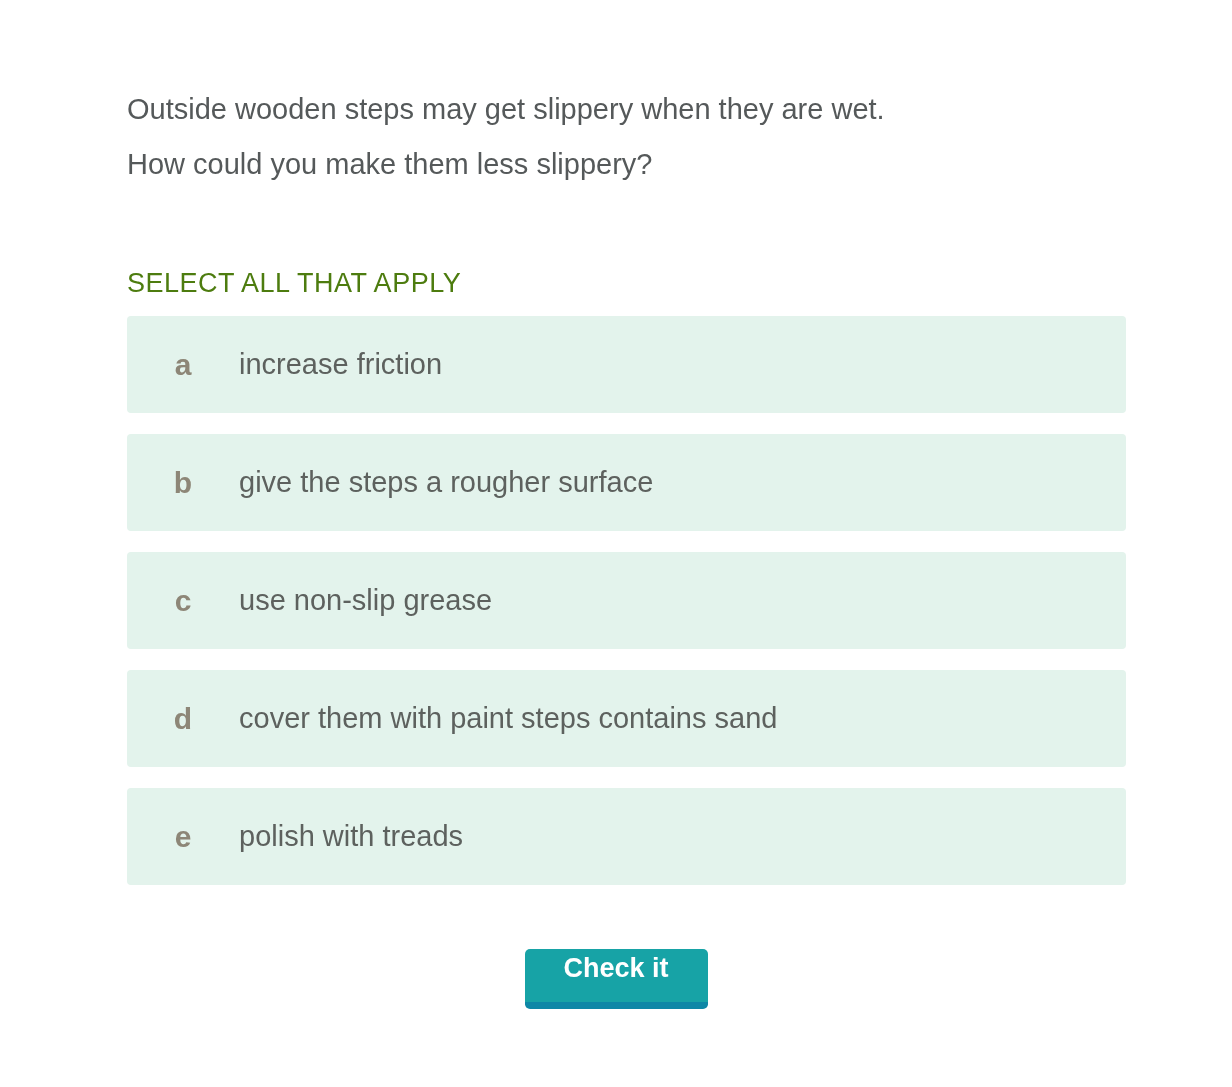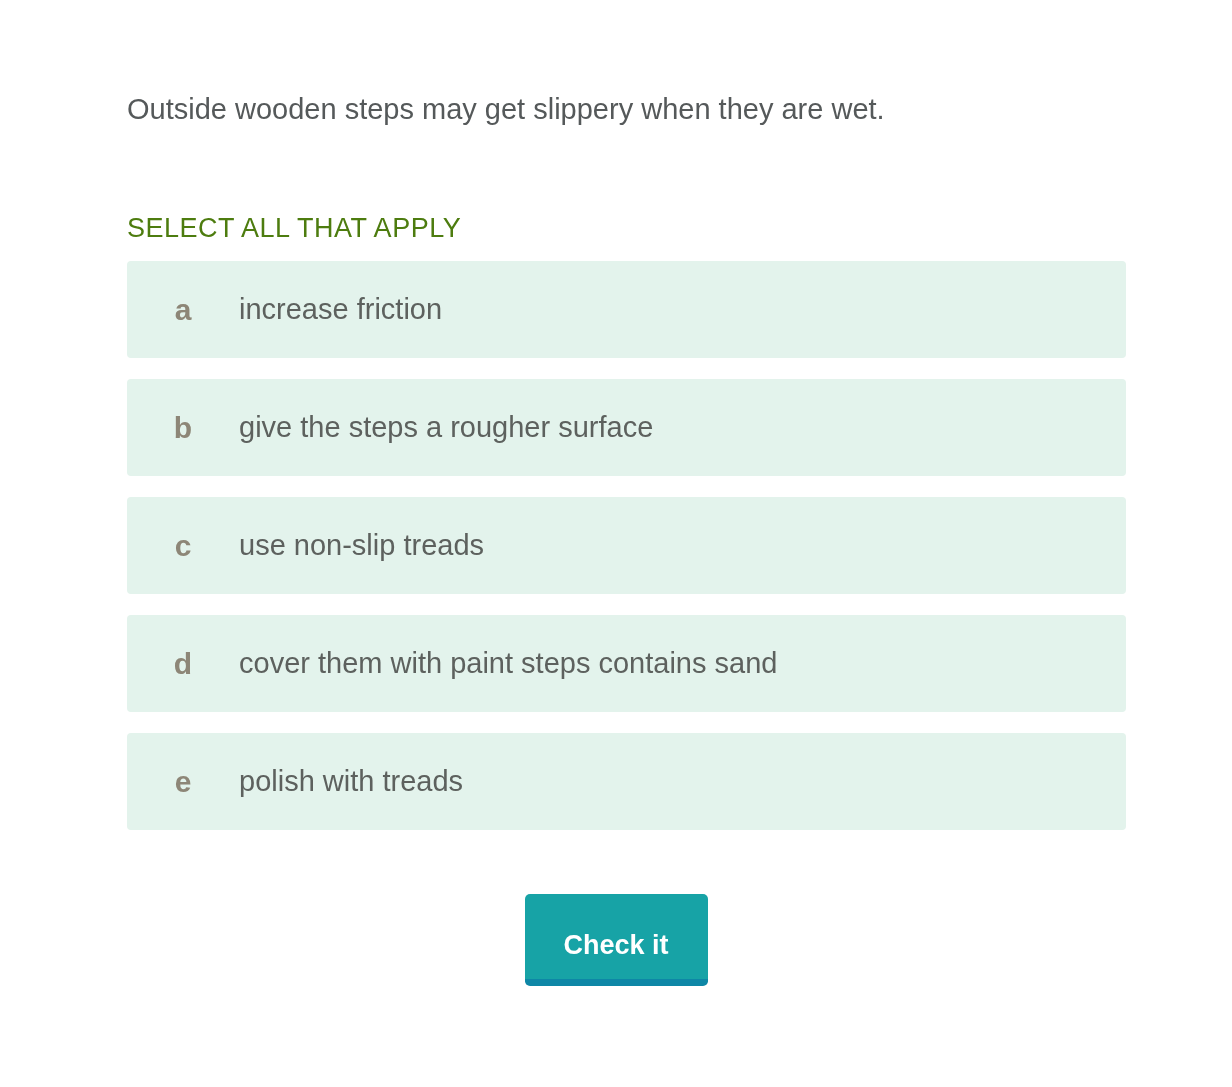--- a/index.html
+++ b/index.html
@@ -58,57 +58,58 @@
     color: #5d615e;
   }
   .button-row {
     width: 1232px;
     text-align: center;
     margin-top: 64px;
   }
   .check-button {
     display: inline-block;
     min-width: 183px;
-    padding: 36px 38px 18px 38px;
+    padding: 4px 38px 18px 38px;
     background: #17a3a6;
     border: none;
     border-bottom: 7px solid #0e87a6;
     border-radius: 5px;
     color: #ffffff;
     font-family: "Liberation Sans", "DejaVu Sans", sans-serif;
     font-size: 27px;
     font-weight: bold;
     cursor: pointer;
   }
 </style>
 </head>
 <body>
 
 <div class="page">
   <div class="content">
 
     <div class="question">
       <div>Outside wooden steps may get slippery when they are wet.</div>
+      <div>How could you make them less slippery?</div>
     </div>
 
     <div class="instruction">SELECT ALL THAT APPLY</div>
 
     <div class="option">
       <div class="option-letter">a</div>
       <div class="option-text">increase friction</div>
     </div>
 
     <div class="option">
       <div class="option-letter">b</div>
       <div class="option-text">give the steps a rougher surface</div>
     </div>
 
     <div class="option">
       <div class="option-letter">c</div>
-      <div class="option-text">use non-slip treads</div>
+      <div class="option-text">use non-slip grease</div>
     </div>
 
     <div class="option">
       <div class="option-letter">d</div>
       <div class="option-text">cover them with paint steps contains sand</div>
     </div>
 
     <div class="option">
       <div class="option-letter">e</div>
       <div class="option-text">polish with treads</div>

